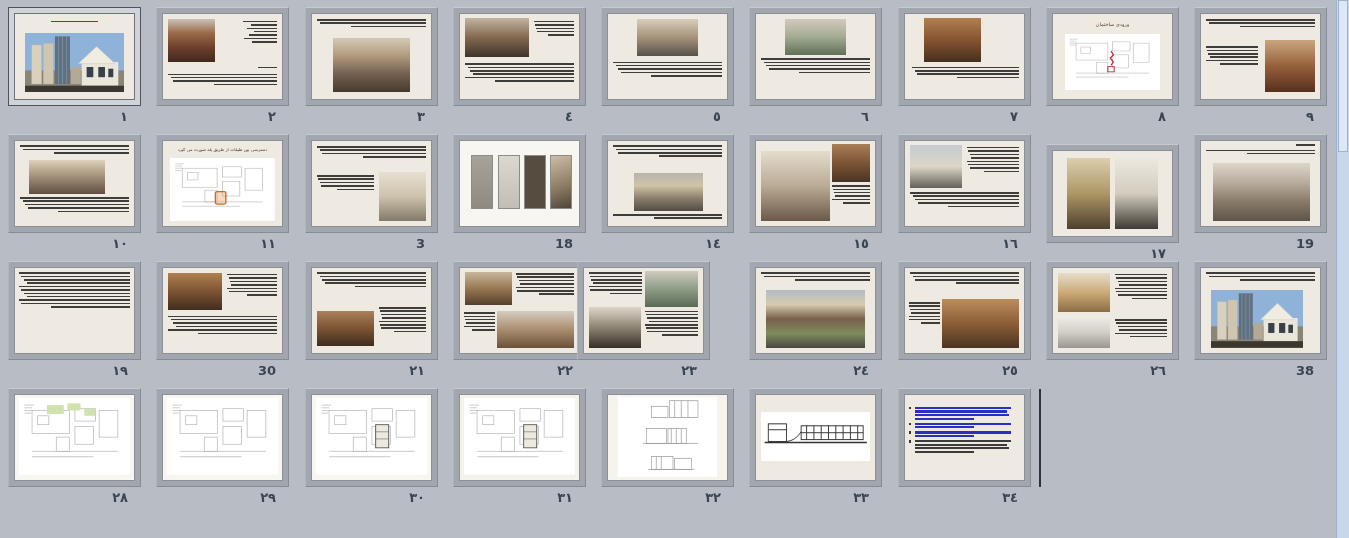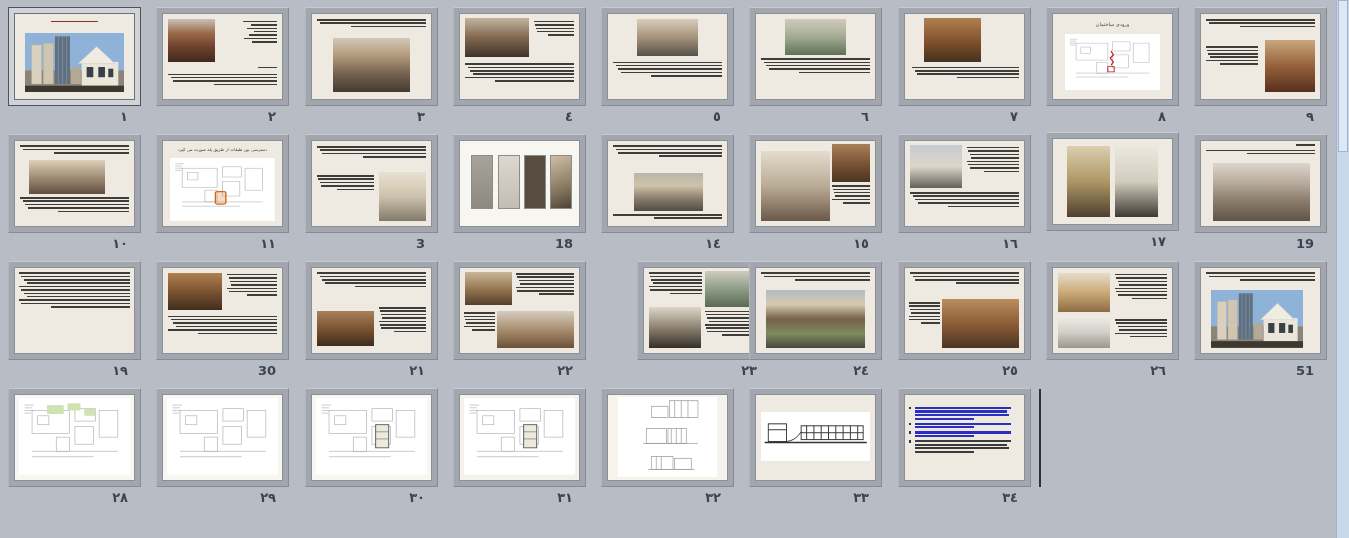--- a/index.html
+++ b/index.html
@@ -310,21 +310,21 @@
           <div class="it" style="left: 4%; top: 60%; width: 92%;">
             <div class="tl" style="background: rgb(63, 61, 57); width: 100%; margin-left: auto;"></div>
             <div class="tl" style="background: rgb(63, 61, 57); width: 97.5%; margin-left: auto;"></div>
             <div class="tl" style="background: rgb(63, 61, 57); width: 95%; margin-left: auto;"></div>
             <div class="tl" style="background: rgb(63, 61, 57); width: 92.5%; margin-left: auto;"></div>
             <div class="tl" style="background: rgb(63, 61, 57); width: 65%; margin-left: auto;"></div>
           </div>
         </div>
         <div class="num">١٦</div>
       </div>
-      <div class="sl" style="left: 1046px; top: 132px;">
+      <div class="sl" style="left: 1046px; top: 144px;">
         <div class="cv" style="background: rgb(238, 234, 225);">
           <div class="it" style="left: 12%; top: 8%; width: 36%; height: 84%; background: linear-gradient(rgb(219, 207, 174) 0%, rgb(173, 151, 101) 50%, rgb(78, 64, 47) 100%);"></div>
           <div class="it" style="left: 52%; top: 8%; width: 36%; height: 84%; background: linear-gradient(rgb(236, 232, 223) 0%, rgb(211, 205, 191) 50%, rgb(62, 58, 51) 100%);"></div>
         </div>
         <div class="num">١٧</div>
       </div>
       <div class="sl" style="left: 1194px; top: 134px;">
         <div class="cv" style="background: rgb(238, 234, 225);">
           <div class="it" style="left: 66%; top: 4%; width: 30%;">
             <div class="tl" style="background: rgb(63, 61, 57); width: 55%; margin-left: auto;"></div>
@@ -418,21 +418,21 @@
             <div class="tl" style="background: rgb(63, 61, 57); width: 97.5%; margin-left: auto;"></div>
             <div class="tl" style="background: rgb(63, 61, 57); width: 95%; margin-left: auto;"></div>
             <div class="tl" style="background: rgb(63, 61, 57); width: 92.5%; margin-left: auto;"></div>
             <div class="tl" style="background: rgb(63, 61, 57); width: 100%; margin-left: auto;"></div>
             <div class="tl" style="background: rgb(63, 61, 57); width: 72%; margin-left: auto;"></div>
           </div>
           <div class="it" style="left: 31%; top: 50%; width: 65%; height: 44%; background: linear-gradient(rgb(213, 204, 192) 0%, rgb(169, 142, 111) 50%, rgb(107, 81, 56) 100%);"></div>
         </div>
         <div class="num">٢٢</div>
       </div>
-      <div class="sl" style="left: 637px; top: 261px;">
+      <div class="sl" style="left: 577px; top: 261px;">
         <div class="cv" style="background: rgb(238, 234, 225);">
           <div class="it" style="left: 4%; top: 5%; width: 45%;">
             <div class="tl" style="background: rgb(63, 61, 57); width: 100%; margin-left: auto;"></div>
             <div class="tl" style="background: rgb(63, 61, 57); width: 97.5%; margin-left: auto;"></div>
             <div class="tl" style="background: rgb(63, 61, 57); width: 95%; margin-left: auto;"></div>
             <div class="tl" style="background: rgb(63, 61, 57); width: 92.5%; margin-left: auto;"></div>
             <div class="tl" style="background: rgb(63, 61, 57); width: 100%; margin-left: auto;"></div>
             <div class="tl" style="background: rgb(63, 61, 57); width: 97.5%; margin-left: auto;"></div>
             <div class="tl" style="background: rgb(63, 61, 57); width: 61%; margin-left: auto;"></div>
           </div>
@@ -528,21 +528,21 @@
               <rect x="55" y="40" width="12" height="20" fill="#b4a996"></rect>
               <polygon points="68,34 112,34 112,62 68,62" fill="#eae6da"></polygon>
               <polygon points="64,36 86,16 108,36" fill="#efece2" stroke="#cfcabc" stroke-width="0.6"></polygon>
               <rect x="74" y="40" width="8" height="12" fill="#39404a"></rect>
               <rect x="88" y="40" width="8" height="12" fill="#39404a"></rect>
               <rect x="100" y="42" width="6" height="10" fill="#39404a"></rect>
               <rect x="0" y="62" width="120" height="8" fill="#3c382f"></rect>
             </svg>
           </div>
         </div>
-        <div class="num">51</div>
+        <div class="num">38</div>
       </div>
       <div class="sl" style="left: 8px; top: 388px;">
         <div class="cv" style="background: rgb(247, 246, 241);">
           <div class="it" style="left: 3%; top: 4%; width: 94%; height: 90%;">
             <svg viewBox="0 0 120 86" preserveAspectRatio="none">
               <rect x="0" y="0" width="120" height="86" fill="#ffffff"></rect>
               <g stroke="#b8b8b8" stroke-width="0.8" fill="none">
                 <rect x="14" y="14" width="40" height="26"></rect>
                 <rect x="20" y="20" width="12" height="10"></rect>
                 <rect x="60" y="12" width="22" height="14"></rect>

